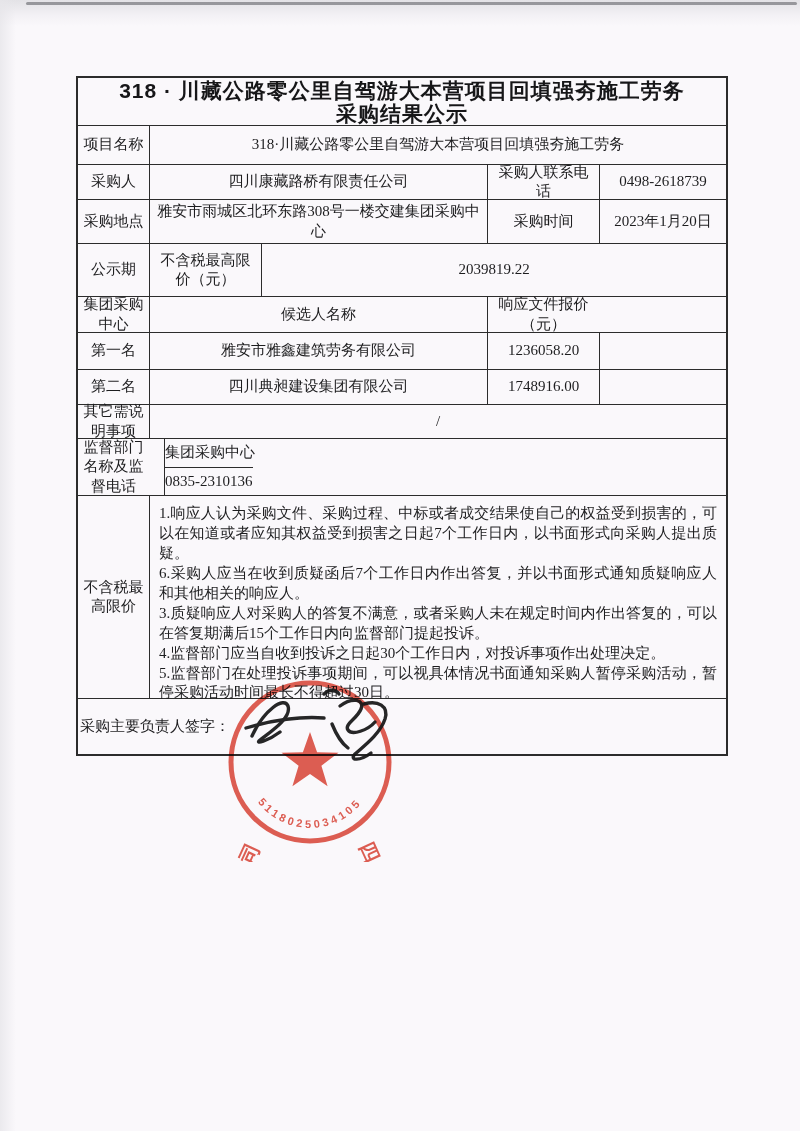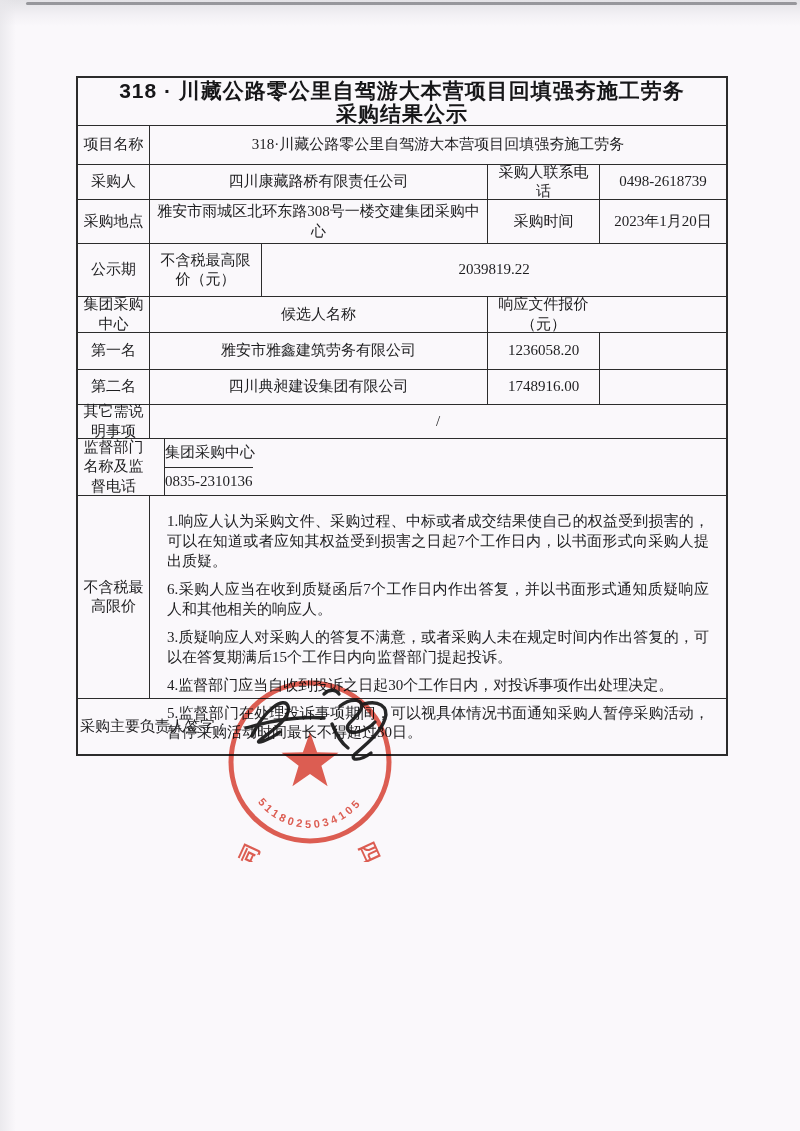--- a/index.html
+++ b/index.html
@@ -24,21 +24,21 @@
   .c3{width:112px;flex:none;}
   .c4{flex:1;}
   .merge{flex:1;align-items:center;}
   .title-cell{flex-direction:column;font-family:"Liberation Sans","DejaVu Sans",sans-serif;
     font-weight:700;font-size:21px;line-height:23px;letter-spacing:1px;color:#161618;}
   .stack{flex-direction:column;padding:0;align-items:flex-start;margin-left:15px;}
   .sub{flex:1;display:flex;align-items:center;justify-content:center;}
   .sub + .sub{border-top:1.6px solid #2c2c2c;}
   .objection-text{align-items:flex-start;justify-content:flex-start;text-align:justify;
     padding:8px 9px 4px 9px;line-height:1.33;display:block;}
-  .objection-text div{margin:8px;}
+  .objection-text div{margin:0;}
   .sig-cell{justify-content:flex-start;padding-left:2px;}
   
   .stamp{position:absolute;left:210px;top:662px;mix-blend-mode:multiply;}
   .sig{position:absolute;left:228px;top:678px;}
 </style>
 </head>
 <body>
 
 <div class="page">
   <div class="scan-top-band"></div>

